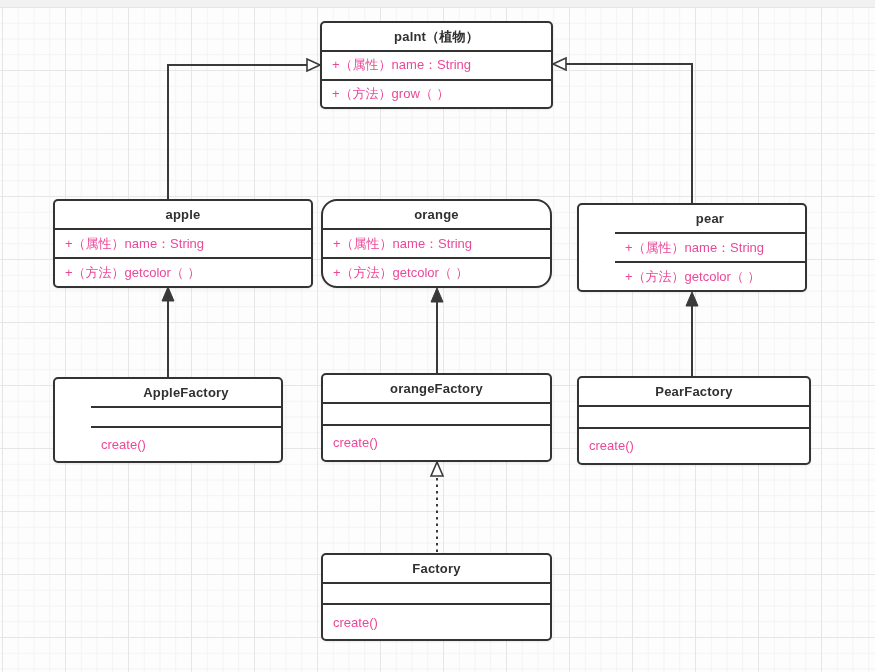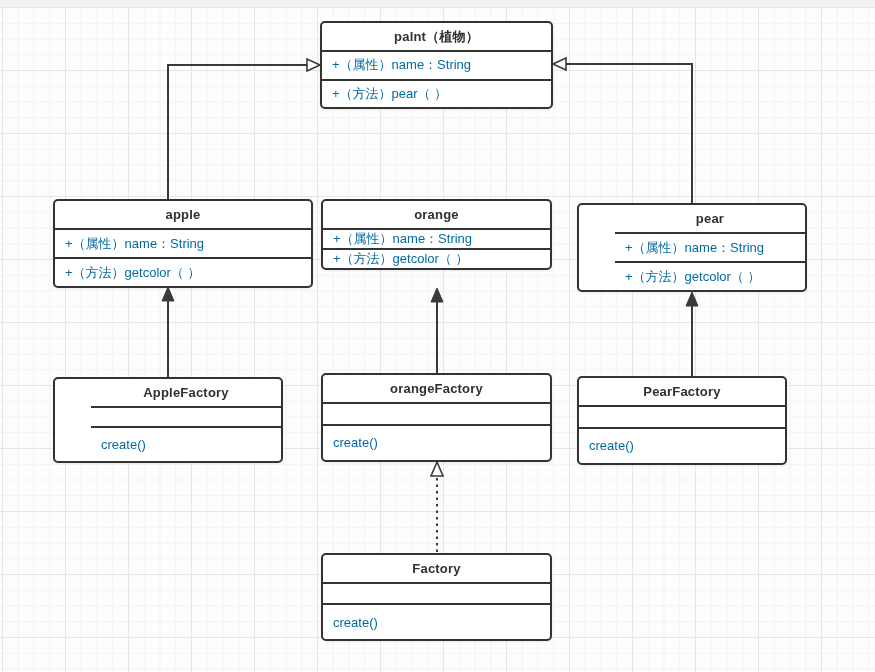--- a/index.html
+++ b/index.html
@@ -54,21 +54,21 @@
     font-size: 13px;
     color: #303030;
     letter-spacing: 0.2px;
   }
   .uml-row {
     flex: 1 1 auto;
     display: flex;
     align-items: center;
     padding: 0 10px;
     font-size: 13px;
-    color: #0369a1;
+    color: #ec4899;
     white-space: nowrap;
     overflow: hidden;
   }
   .uml-row.attr {
     border-bottom: 2px solid #333333;
   }
 </style>
 </head>
 <body>
 
@@ -105,30 +105,30 @@
 
     <g>
       <path d="M437,552 L437,476" fill="none" stroke="#3a3a3a" stroke-width="2" stroke-dasharray="2.5 4"></path>
       <polygon points="437,462 431,476 443,476" fill="#ffffff" stroke="#3a3a3a" stroke-width="1.6"></polygon>
     </g>
   </svg>
 
   <div class="uml-class" style="left:320px; top:21px; width:233px; height:88px;">
     <div class="uml-title">palnt（植物）</div>
     <div class="uml-row attr">+（属性）name：String</div>
-    <div class="uml-row">+（方法）pear（ ）</div>
+    <div class="uml-row">+（方法）grow（ ）</div>
   </div>
 
   <div class="uml-class" style="left:53px; top:199px; width:260px; height:89px;">
     <div class="uml-title">apple</div>
     <div class="uml-row attr">+（属性）name：String</div>
     <div class="uml-row">+（方法）getcolor（ ）</div>
   </div>
 
-  <div class="uml-class" style="left:321px; top:199px; width:231px; height:71px;">
+  <div class="uml-class" style="left:321px; top:199px; width:231px; height:89px;border-radius:16px;">
     <div class="uml-title">orange</div>
     <div class="uml-row attr">+（属性）name：String</div>
     <div class="uml-row">+（方法）getcolor（ ）</div>
   </div>
 
   <div class="uml-class" style="left:577px; top:203px; width:230px; height:89px;padding-left:36px;">
     <div class="uml-title">pear</div>
     <div class="uml-row attr">+（属性）name：String</div>
     <div class="uml-row">+（方法）getcolor（ ）</div>
   </div>
@@ -138,21 +138,21 @@
     <div class="uml-row attr"></div>
     <div class="uml-row">create()</div>
   </div>
 
   <div class="uml-class" style="left:321px; top:373px; width:231px; height:89px;">
     <div class="uml-title">orangeFactory</div>
     <div class="uml-row attr"></div>
     <div class="uml-row">create()</div>
   </div>
 
-  <div class="uml-class" style="left:577px; top:376px; width:210px; height:89px;">
+  <div class="uml-class" style="left:577px; top:376px; width:234px; height:89px;">
     <div class="uml-title">PearFactory</div>
     <div class="uml-row attr"></div>
     <div class="uml-row">create()</div>
   </div>
 
   <div class="uml-class" style="left:321px; top:553px; width:231px; height:88px;">
     <div class="uml-title">Factory</div>
     <div class="uml-row attr"></div>
     <div class="uml-row">create()</div>
   </div>

